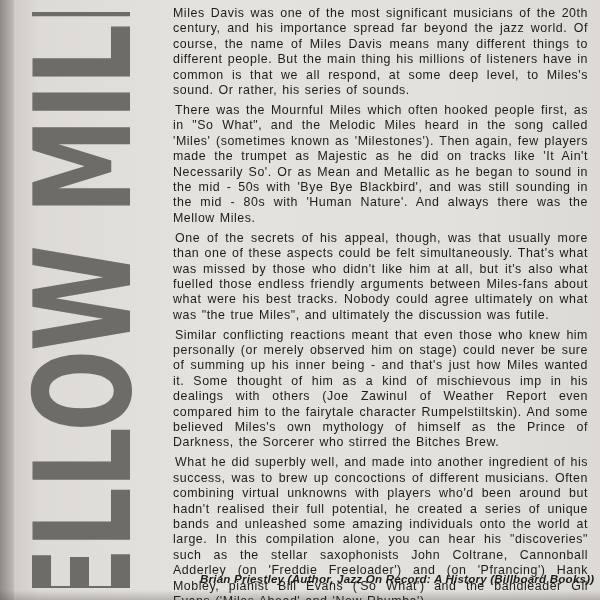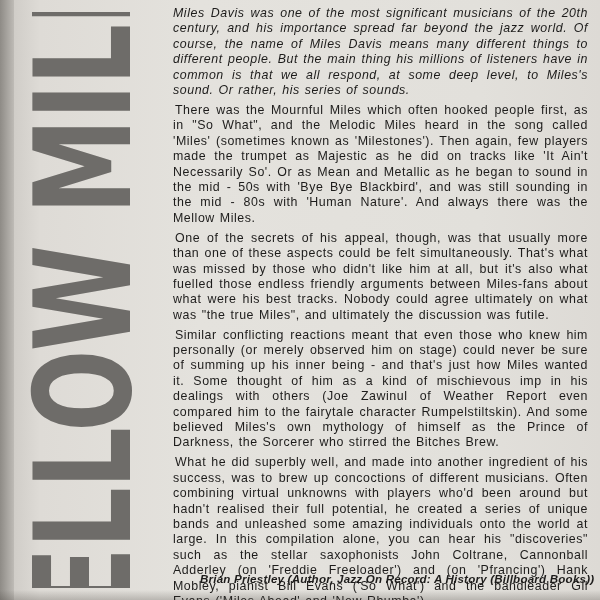--- a/index.html
+++ b/index.html
@@ -67,21 +67,20 @@
       word-spacing: 1px;
       color: #1d1c1b;
       text-align: justify;
     }
     .text-column p {
       margin: 0 0 4.5px 0;
       text-indent: 2px;
     }
     .text-column p:first-child {
       text-indent: 0;
-      font-style: italic;
     }
     .byline {
       position: absolute;
       left: 200px;
       top: 572px;
       width: 390px;
       font-family: "Liberation Sans", sans-serif;
       font-style: italic;
       font-weight: bold;
       font-size: 11.6px;

